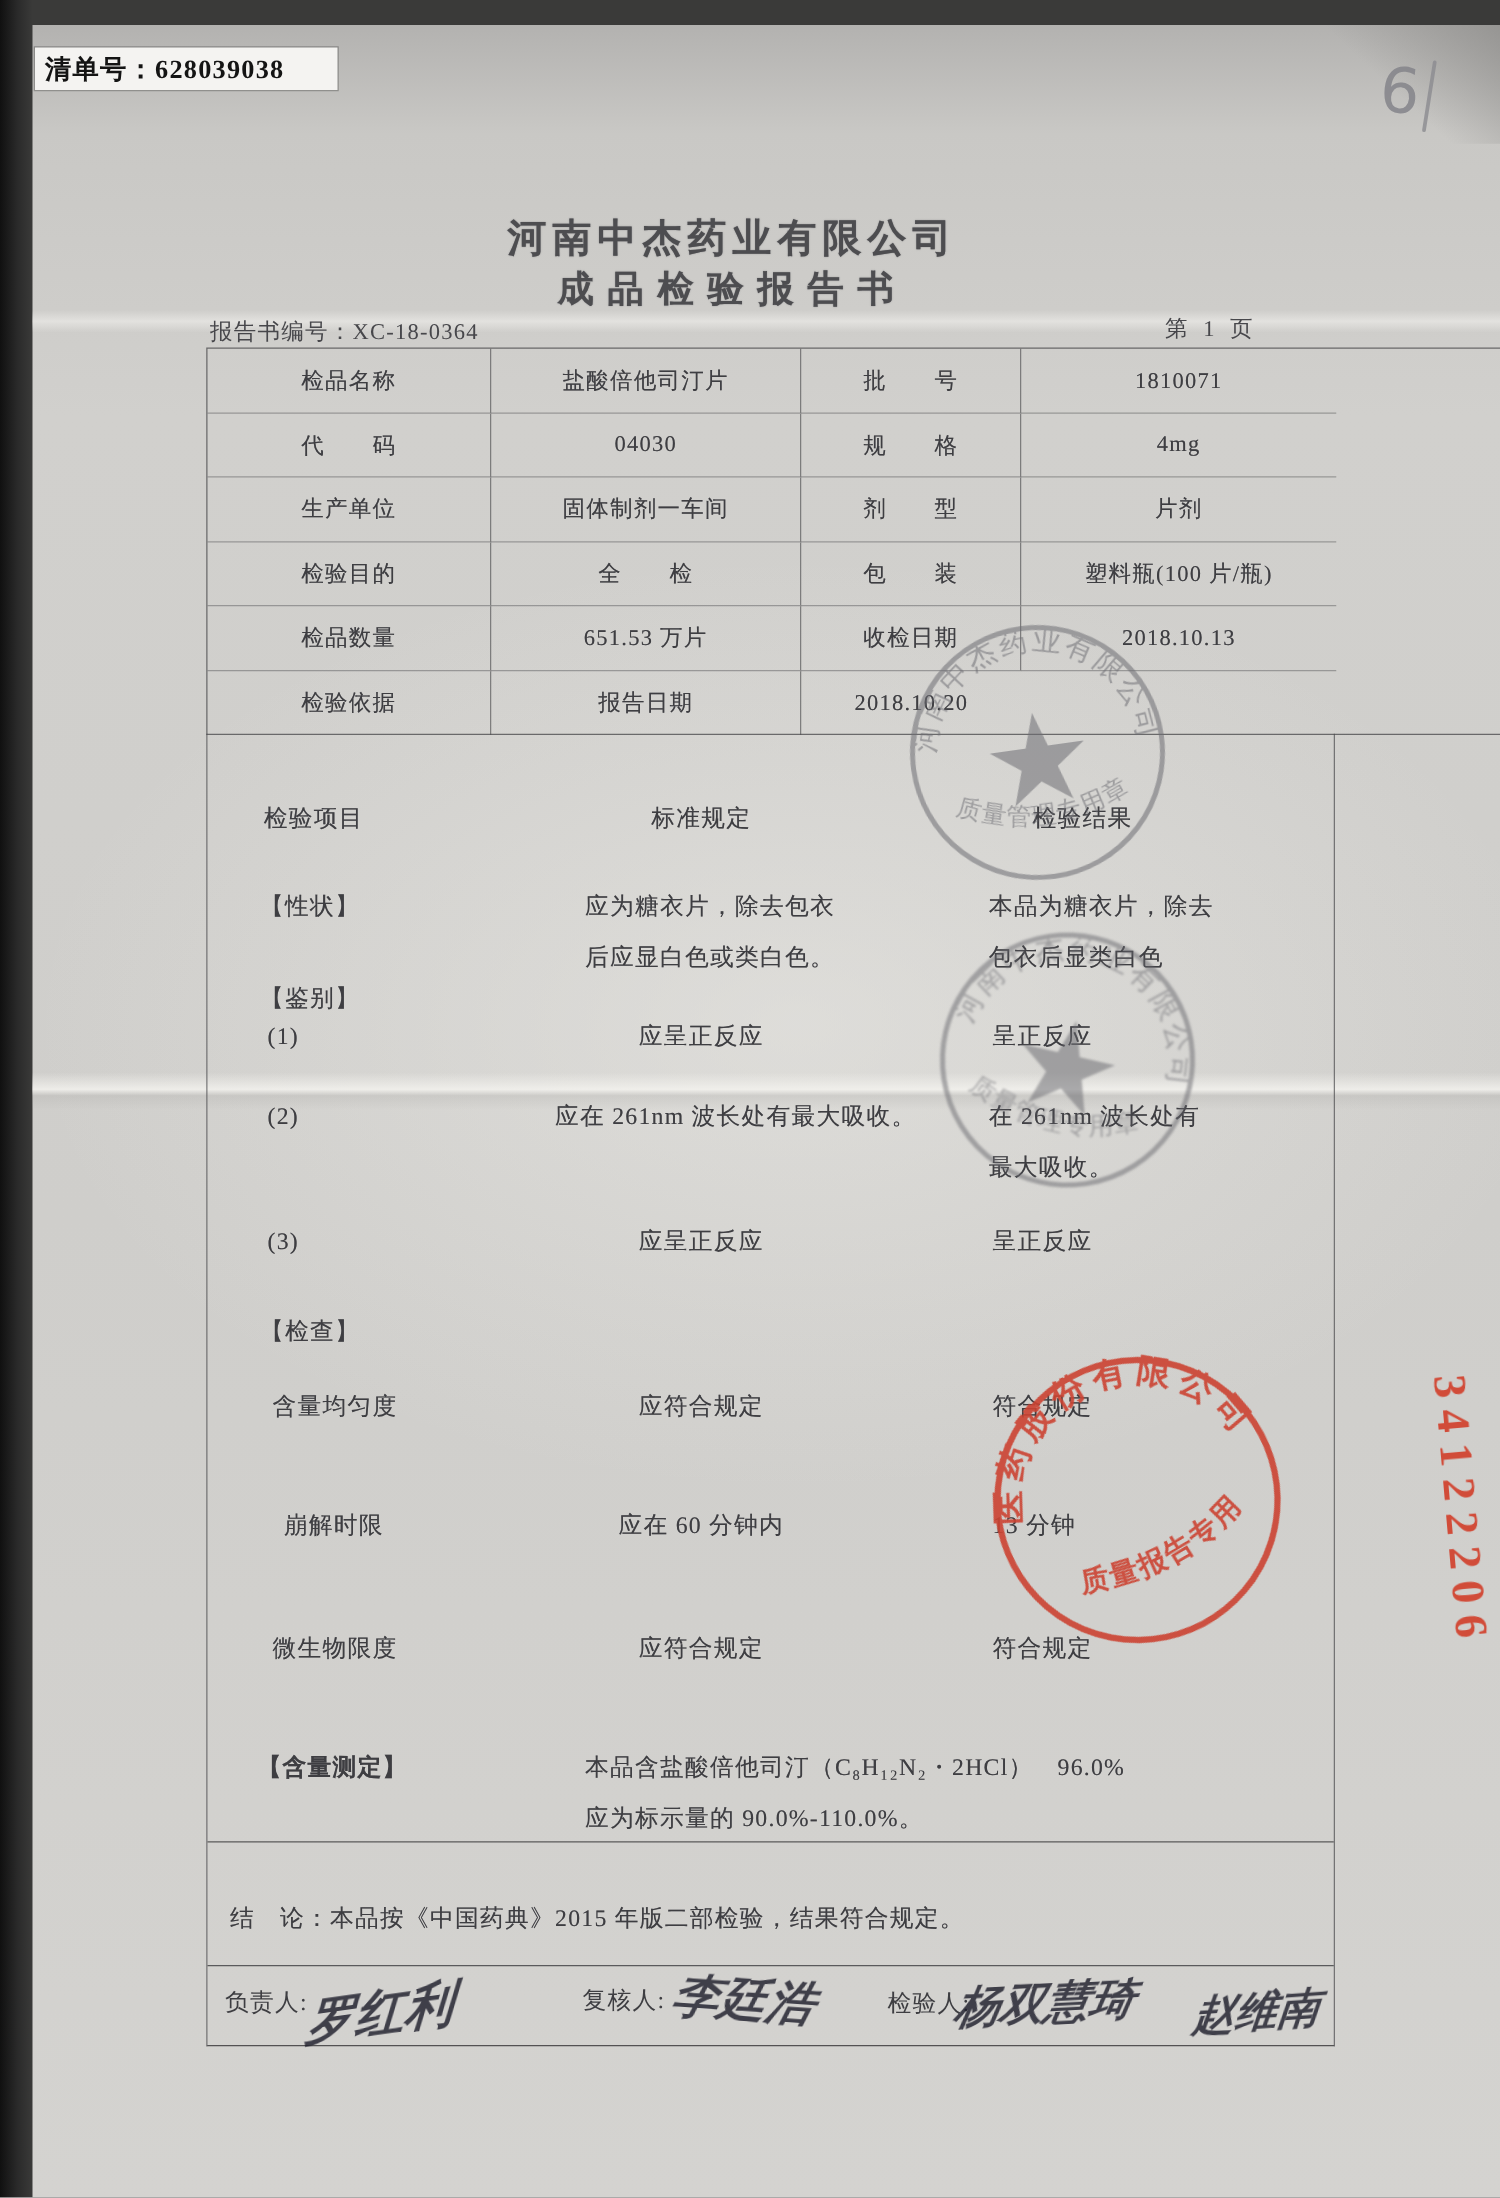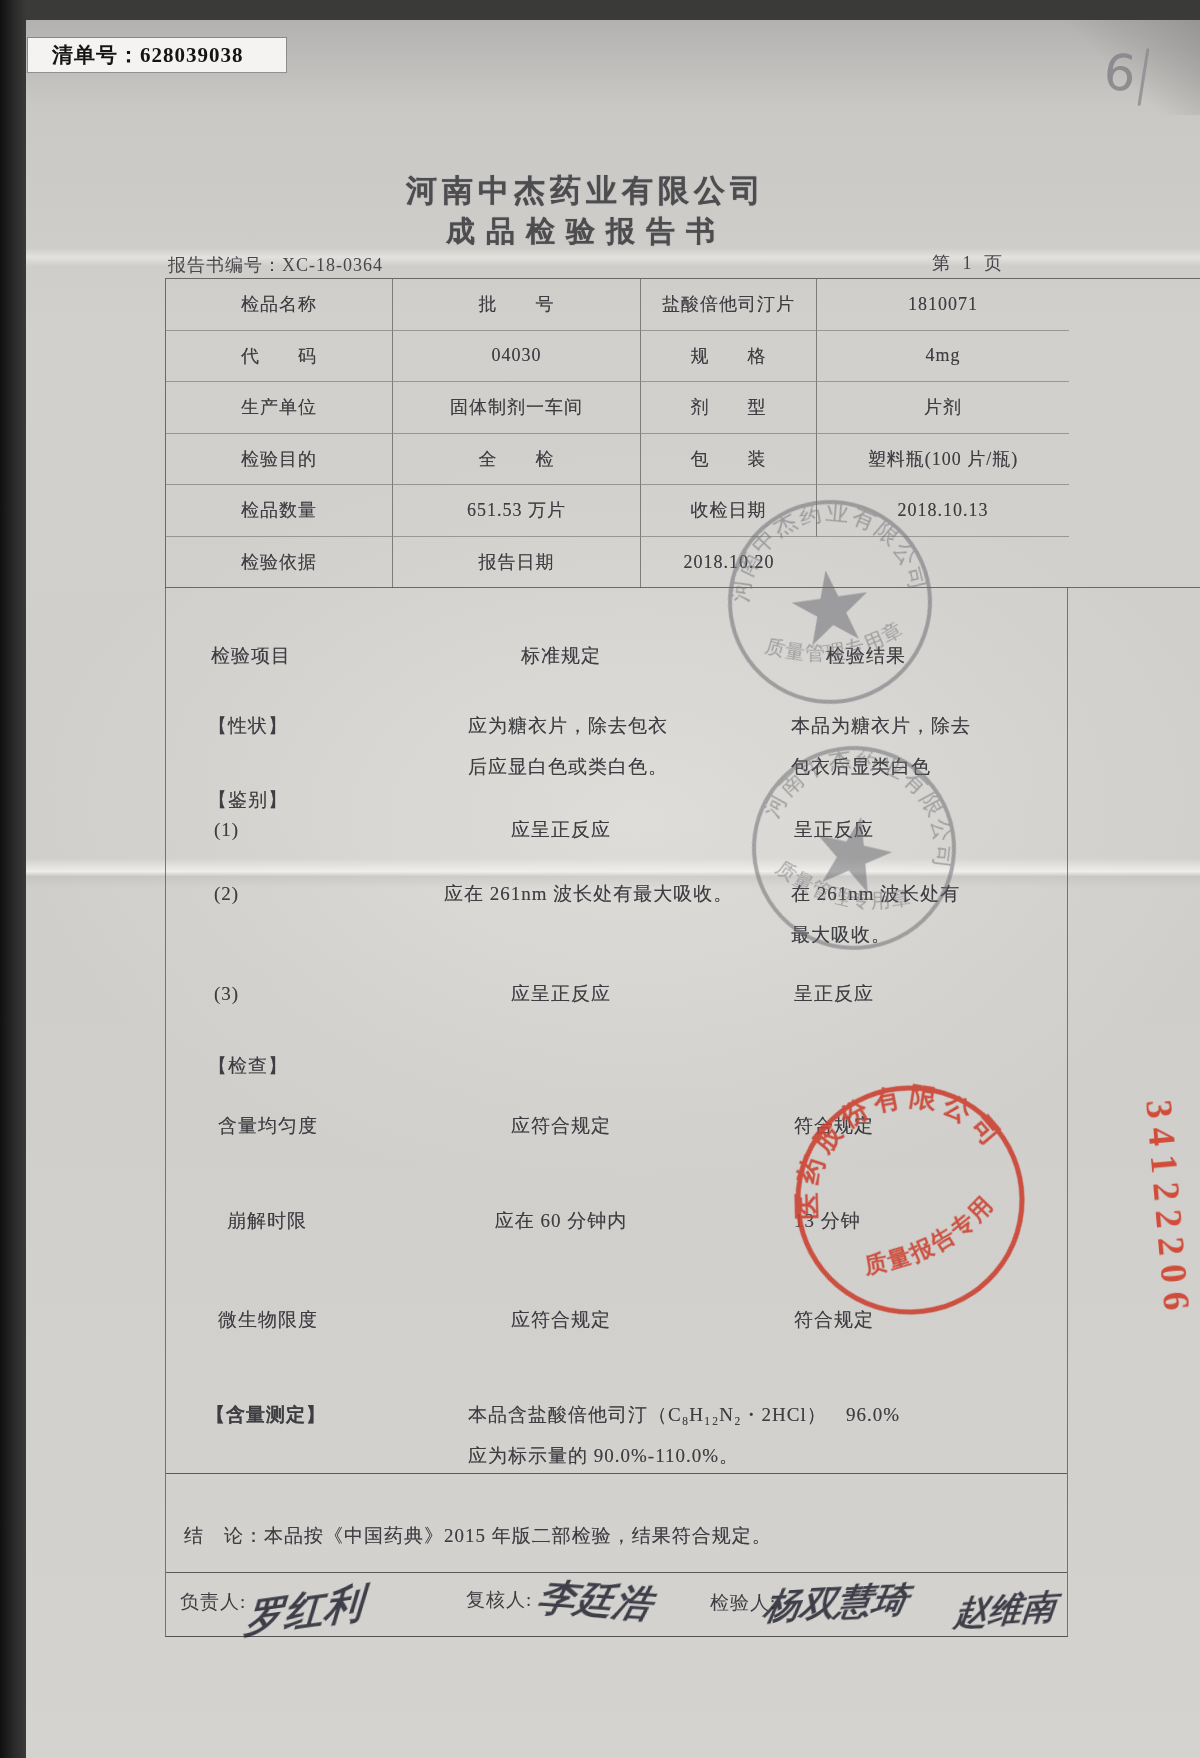--- a/index.html
+++ b/index.html
@@ -18,21 +18,21 @@
     color:#3c3c3e;
   }
   .corner-shade{position:absolute;right:0;top:0;width:170px;height:95px;
     background:linear-gradient(223deg,#8f8e8c 0%,rgba(0,0,0,0) 52%);opacity:.8;}
   .crease{position:absolute;left:0;top:838px;width:1174px;height:30px;
     background:linear-gradient(180deg,rgba(255,255,255,0) 0%,rgba(243,242,238,.85) 45%,rgba(175,174,171,.30) 62%,rgba(255,255,255,0) 100%);}
   .crease2{position:absolute;left:0;top:228px;width:1174px;height:18px;
     background:linear-gradient(180deg,rgba(255,255,255,0) 0%,rgba(240,239,236,.6) 50%,rgba(255,255,255,0) 100%);}
   
   .list-strip{position:absolute;left:2px;top:18px;width:234px;height:34px;
-    background:#f4f3f1;display:flex;align-items:center;padding-left:24px;
+    background:#f4f3f1;display:flex;align-items:center;padding-left:8px;
     font-size:21px;font-weight:bold;color:#141414;letter-spacing:1px;
     box-shadow:0 0 0 1px rgba(0,0,0,.25);}
   .pencil-six{position:absolute;left:1078px;top:24px;font-size:50px;color:#84848a;
     font-family:"DejaVu Sans",sans-serif;transform:rotate(6deg);opacity:.85;}
   .pencil-stroke{position:absolute;left:1116px;top:28px;width:3px;height:58px;background:#8b8b90;
     transform:rotate(9deg);opacity:.8;border-radius:2px;}
   .title1{position:absolute;left:140px;top:150px;width:840px;text-align:center;
     font-size:31px;letter-spacing:5px;color:#4d4d50;font-weight:600;
     text-shadow:0 0 1px rgba(90,90,95,.8);}
   .title2{position:absolute;left:140px;top:192px;width:840px;text-align:center;
@@ -81,22 +81,22 @@
   <div class="pencil-six">6</div>
   <div class="pencil-stroke"></div>
 
   <div class="title1">河南中杰药业有限公司</div>
   <div class="title2">成品检验报告书</div>
   <div class="report-no">报告书编号：XC-18-0364</div>
   <div class="page-no">第 1 页</div>
 
   <div class="info-table">
     <div class="it-cell br bb">检品名称</div>
+    <div class="it-cell br bb">盐酸倍他司汀片</div>
     <div class="it-cell br bb">批　　号</div>
-    <div class="it-cell br bb">盐酸倍他司汀片</div>
     <div class="it-cell bb">1810071</div>
 
     <div class="it-cell br bb">代　　码</div>
     <div class="it-cell br bb">04030</div>
     <div class="it-cell br bb">规　　格</div>
     <div class="it-cell bb">4mg</div>
 
     <div class="it-cell br bb">生产单位</div>
     <div class="it-cell br bb">固体制剂一车间</div>
     <div class="it-cell br bb">剂　　型</div>

